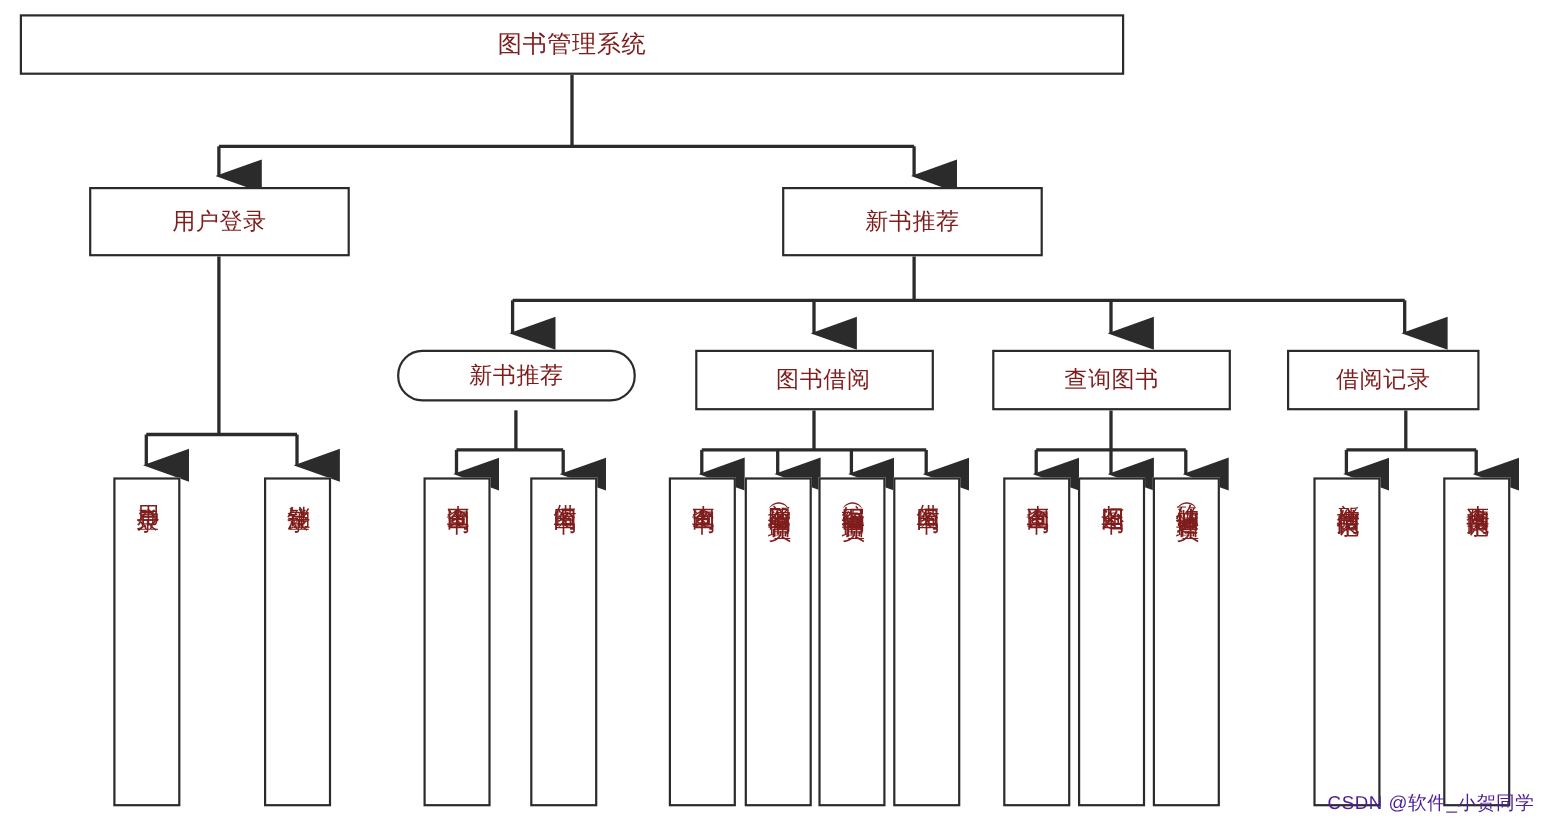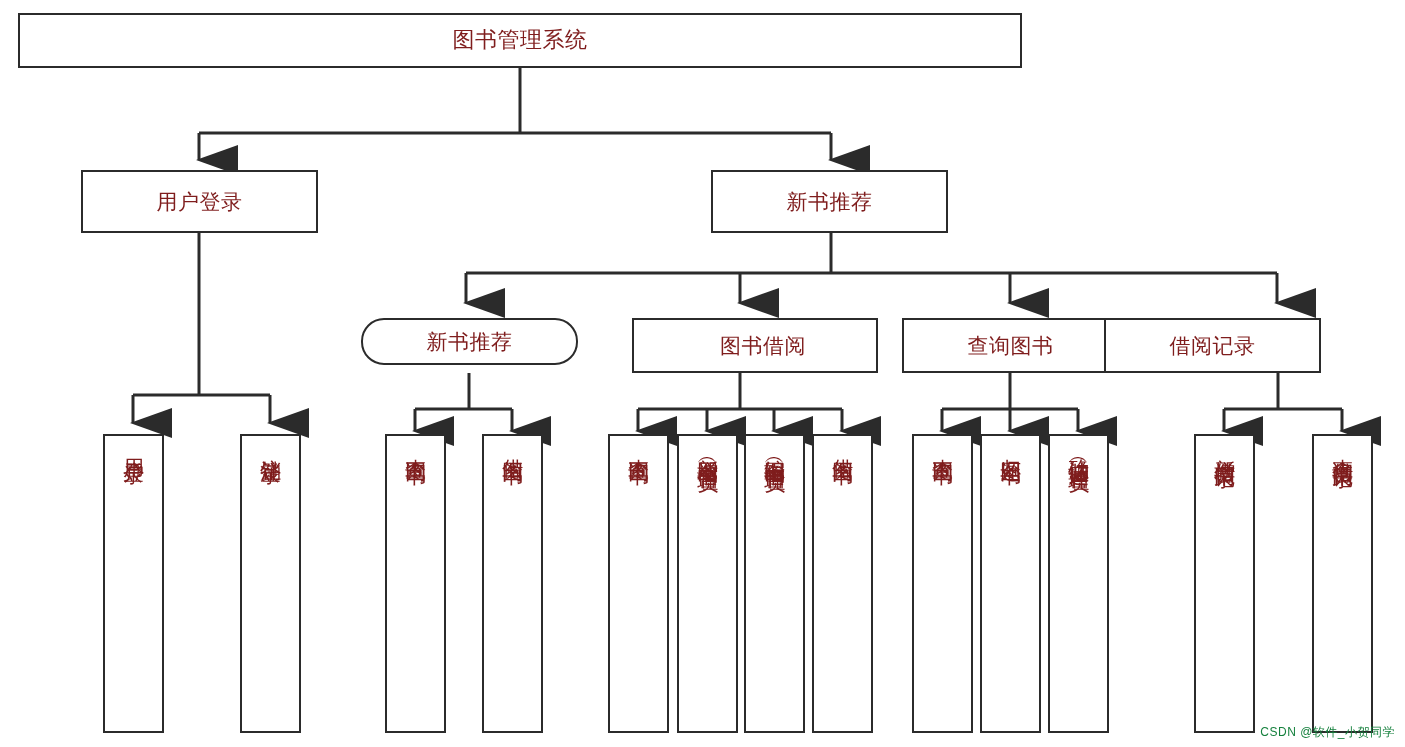--- a/index.html
+++ b/index.html
@@ -56,22 +56,22 @@
     font-size: 21px;
     line-height: 1.25;
     letter-spacing: 2px;
     white-space: nowrap;
   }
   .node.root .label { font-size: 22px; }
   .watermark {
     position: absolute;
     right: 10px;
     bottom: 6px;
-    font-size: 12px;
-    color: #15803d;
+    font-size: 17px;
+    color: #4c1d95;
     letter-spacing: 0.5px;
     white-space: nowrap;
     text-align: center;
   }
 </style>
 </head>
 <body>
 
 <div id="canvas">
 
@@ -132,27 +132,27 @@
   <div class="node horiz" style="left:81px; top:170px; width:237px; height:63px;">
     <span class="label">用户登录</span>
   </div>
   <div class="node horiz" style="left:711px; top:170px; width:237px; height:63px;">
     <span class="label">新书推荐</span>
   </div>
 
   <div class="node horiz" style="left:361px; top:318px; width:217px; height:47px;border-radius:23px;">
     <span class="label">新书推荐</span>
   </div>
-  <div class="node horiz" style="left:632px; top:318px; width:246px; height:55px;padding-left:16px;">
+  <div class="node horiz" style="left:632px; top:318px; width:217px; height:55px;padding-left:16px;">
     <span class="label">图书借阅</span>
   </div>
   <div class="node horiz" style="left:902px; top:318px; width:217px; height:55px;">
     <span class="label">查询图书</span>
   </div>
-  <div class="node horiz" style="left:1104px; top:318px; width:217px; height:55px;">
+  <div class="node horiz" style="left:1170px; top:318px; width:175px; height:55px;">
     <span class="label">借阅记录</span>
   </div>
 
   <div class="node vert" style="left:103px; top:434px; width:61px; height:299px;">
     <span class="label">用户登录</span>
   </div>
   <div class="node vert" style="left:240px; top:434px; width:61px; height:299px;">
     <span class="label">注销登录</span>
   </div>
 

